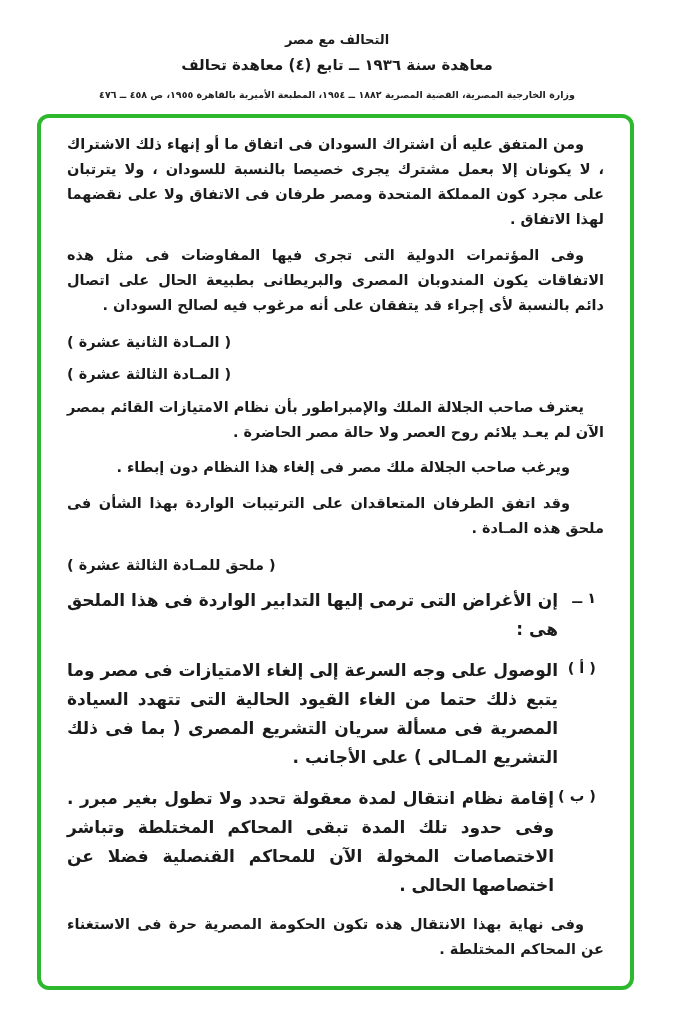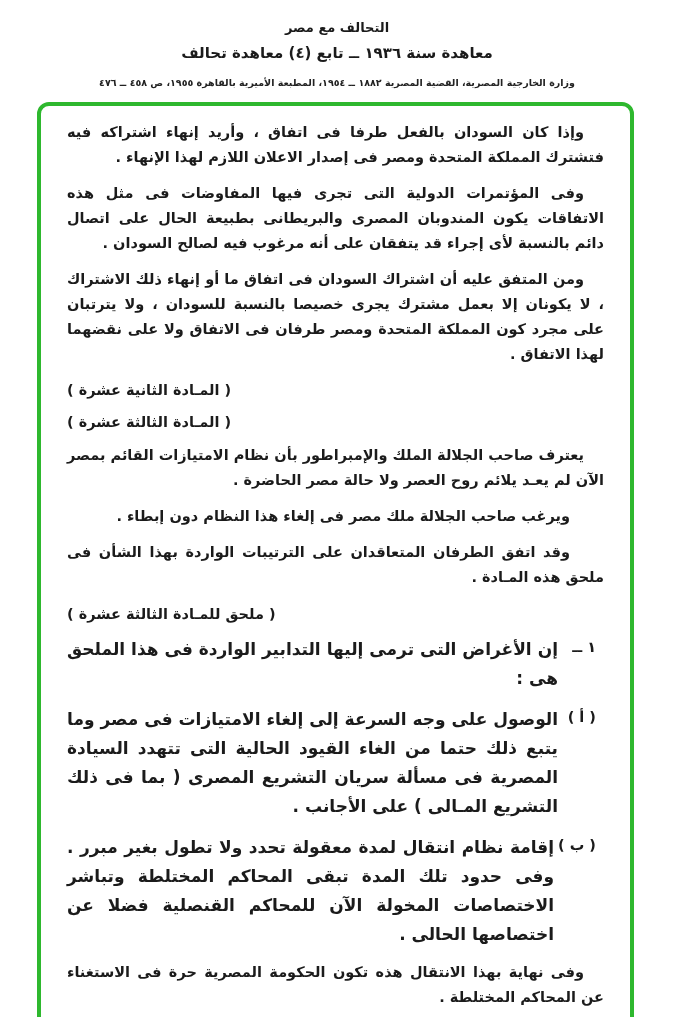--- a/index.html
+++ b/index.html
@@ -17,21 +17,21 @@
     width: 674px;
     height: 1017px;
     font-family: "DejaVu Sans", sans-serif;
     color: var(--text);
     direction: rtl;
     overflow: hidden;
   }
   .page {
     width: 674px;
     height: 754px;
-    padding-top: 20px;
+    padding-top: 32px;
   }
   .doc-header { text-align: center; }
   .doc-title {
     font-size: 13px;
     font-weight: bold;
     letter-spacing: 0.5px;
   }
   .doc-subtitle {
     font-size: 15px;
     font-weight: bold;
@@ -93,25 +93,24 @@
 <div class="page">
 
   <header class="doc-header">
     <div class="doc-title">التحالف مع مصر</div>
     <div class="doc-subtitle">معاهدة سنة ١٩٣٦ ــ تابع (٤) معاهدة تحالف</div>
     <div class="doc-source">وزارة الخارجية المصرية، القضية المصرية ١٨٨٢ ــ ١٩٥٤، المطبعة الأميرية بالقاهرة ١٩٥٥، ص ٤٥٨ ــ ٤٧٦</div>
   </header>
 
   <section class="green-box">
 
-    <p class="para">وإذا كان السودان بالفعل طرفا فى اتفاق ، وأريد إنهاء اشتراكه فيه فتشترك المملكة المتحدة ومصر فى إصدار الاعلان اللازم لهذا الإنهاء .</p>
+
+    <p class="para">ومن المتفق عليه أن اشتراك السودان فى اتفاق ما أو إنهاء ذلك الاشتراك ، لا يكونان إلا بعمل مشترك يجرى خصيصا بالنسبة للسودان ، ولا يترتبان على مجرد كون المملكة المتحدة ومصر طرفان فى الاتفاق ولا على نقضهما لهذا الاتفاق .</p>
 
     <p class="para">وفى المؤتمرات الدولية التى تجرى فيها المفاوضات فى مثل هذه الاتفاقات يكون المندوبان المصرى والبريطانى بطبيعة الحال على اتصال دائم بالنسبة لأى إجراء قد يتفقان على أنه مرغوب فيه لصالح السودان .</p>
-
-    <p class="para">ومن المتفق عليه أن اشتراك السودان فى اتفاق ما أو إنهاء ذلك الاشتراك ، لا يكونان إلا بعمل مشترك يجرى خصيصا بالنسبة للسودان ، ولا يترتبان على مجرد كون المملكة المتحدة ومصر طرفان فى الاتفاق ولا على نقضهما لهذا الاتفاق .</p>
 
     <div class="heading">( المـادة الثانية عشرة )</div>
 
 
     <div class="heading">( المـادة الثالثة عشرة )</div>
 
     <p class="para">يعترف صاحب الجلالة الملك والإمبراطور بأن نظام الامتيازات القائم بمصر الآن لم يعـد يلائم روح العصر ولا حالة مصر الحاضرة .</p>
 
     <p class="para indent-more">ويرغب صاحب الجلالة ملك مصر فى إلغاء هذا النظام دون إبطاء .</p>
 

